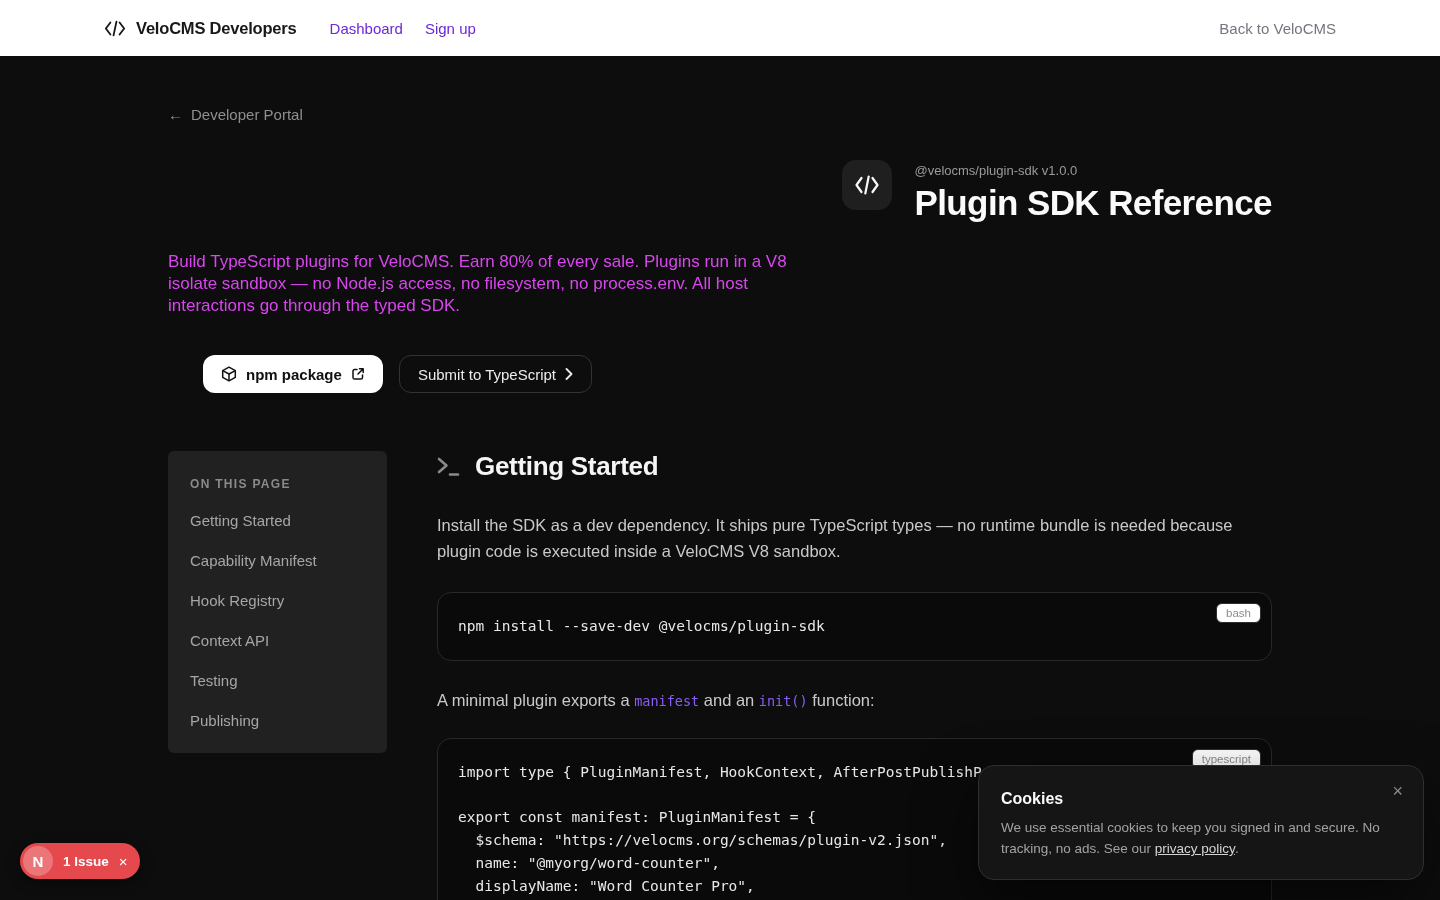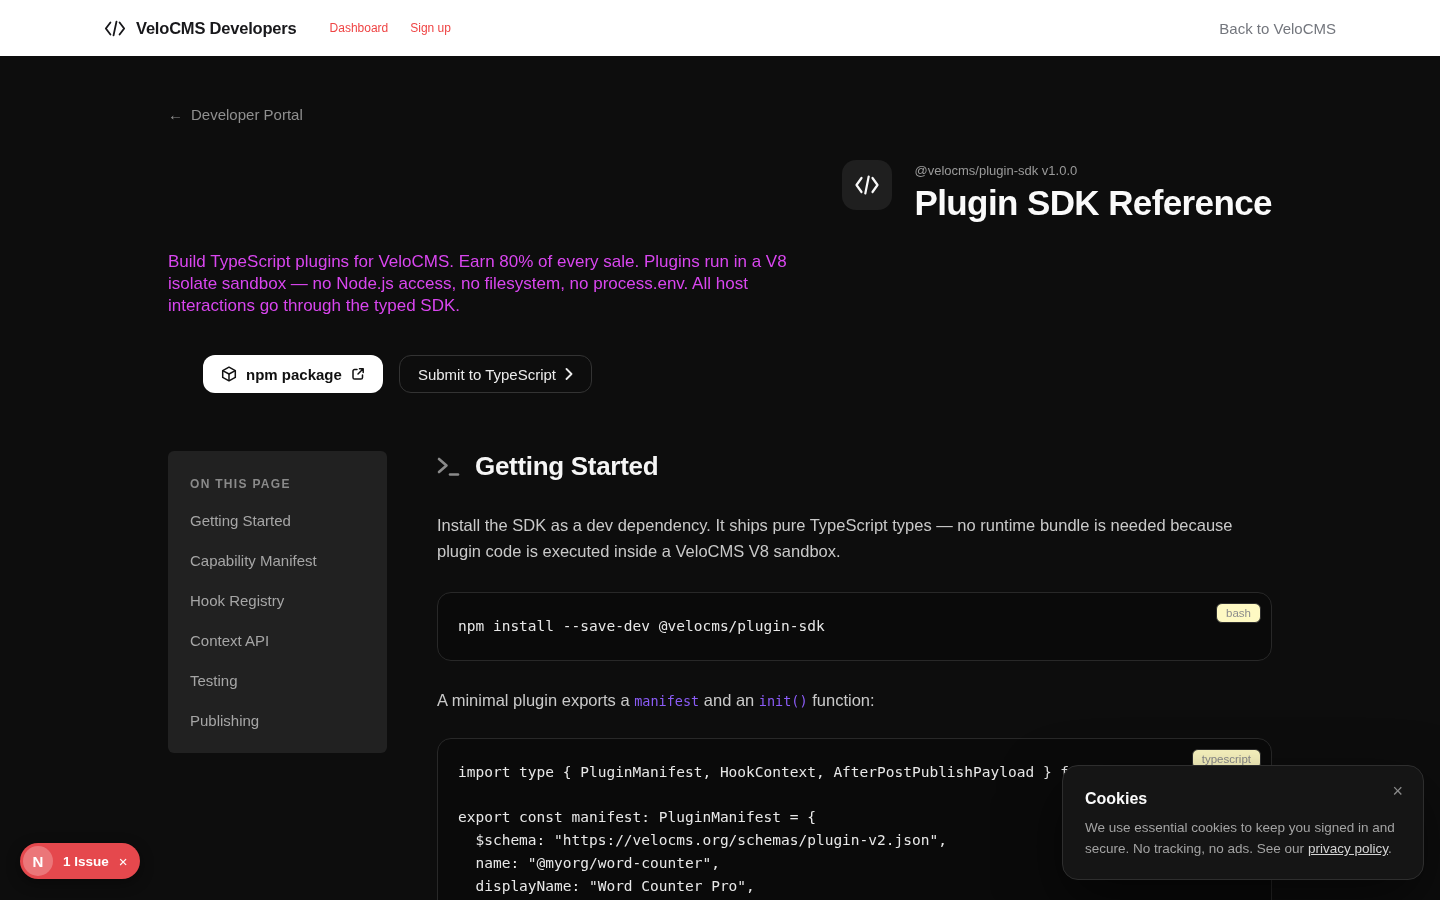--- a/index.html
+++ b/index.html
@@ -4,21 +4,21 @@
 <style>
   * { margin:0; padding:0; box-sizing:border-box; }
   html,body { width:1440px; height:900px; overflow:hidden; }
   body { background:#0d0d0d; font-family:"Liberation Sans", sans-serif; position:relative; }
 
   
   .navbar { height:56px; background:#ffffff; display:flex; align-items:center; padding:0 104px;gap:7px; }
   .brand { display:flex; align-items:center; gap:10px; cursor:pointer; }
   .brand-name { font-size:16.5px; font-weight:bold; color:#18181b; letter-spacing:-0.2px; }
   .nav-links { display:flex; align-items:center; gap:22px; margin-left:26px; }
-  .nav-link { font-size:12px; color:#ef4444; cursor:pointer;text-align:center; }
+  .nav-link { font-size:15px; color:#6d28d9; cursor:pointer;text-align:center; }
   .nav-spacer { flex:1; }
   .nav-back { font-size:15px; color:#73767d; cursor:pointer; }
 
   
   .page { padding:0 168px; }
   .back-link { margin-top:50px; display:inline-flex; align-items:center; gap:8px; font-size:15px; color:#8f8f8f; cursor:pointer; }
 
   .hero-row { margin-top:36px; display:flex; align-items:flex-start; gap:22px;justify-content:flex-end; }
   .hero-icon-box { width:50px; height:50px; border-radius:14px; background:#1f1f1f; display:flex; align-items:center; justify-content:center; flex:none; }
   .hero-kicker { font-size:13px; color:#9a9a9a; margin-top:3px; }
@@ -37,27 +37,27 @@
   .toc-list { list-style:none; margin-top:12px; }
   .toc-list li { font-size:15px; color:#a6a6a6; margin-top:20px; line-height:20px; cursor:pointer; }
 
   .main-col { flex:1; min-width:0; }
   .section-head { display:flex; align-items:center; gap:14px; }
   .section-title { font-size:26px; font-weight:bold; color:#f5f5f5; letter-spacing:-0.3px; }
   .section-intro { margin-top:30px; font-size:16.5px; line-height:26px; color:#c9c9c9; max-width:835px; }
 
   .code-block { position:relative; margin-top:28px; background:#0a0a0a; border:1px solid #282828; border-radius:14px; padding:22px 20px; }
   .code-block pre { font-family:"DejaVu Sans Mono", monospace; font-size:14.5px; line-height:22.75px; color:#e8e8e8; white-space:pre; overflow:hidden; }
-  .lang-badge { position:absolute; top:10px; right:10px; background:#fef9c3; border:1px solid #2e2e2e; border-radius:6px; padding:3px 9px; font-size:11.5px; color:#8c8c8c; }
+  .lang-badge { position:absolute; top:10px; right:10px; background:#ffffff; border:1px solid #2e2e2e; border-radius:6px; padding:3px 9px; font-size:11.5px; color:#8c8c8c; }
 
   .inline-sentence { margin-top:30px; font-size:16.5px; color:#c9c9c9; }
   .inline-code { font-family:"DejaVu Sans Mono", monospace; font-size:13.5px; color:#8b5cf6; }
 
   
-  .cookie-dialog { position:absolute; right:16px; bottom:20px; width:362px; background:#151515; border:1px solid #2e2e2e; border-radius:16px; padding:24px 22px 20px 22px; box-shadow:0 24px 60px rgba(0,0,0,0.55); z-index:20; }
+  .cookie-dialog { position:absolute; right:16px; bottom:20px; width:446px; background:#151515; border:1px solid #2e2e2e; border-radius:16px; padding:24px 22px 20px 22px; box-shadow:0 24px 60px rgba(0,0,0,0.55); z-index:20; }
   .cookie-title { font-size:16px; font-weight:bold; color:#fafafa; }
   .cookie-close { position:absolute; top:16px; right:20px; font-size:18px; color:#8a8a8a; cursor:pointer; line-height:1; }
   .cookie-body { margin-top:9px; font-size:13.5px; line-height:21px; color:#a3a3a3; }
   .cookie-body a { color:#d4d4d4; text-decoration:underline; cursor:pointer; }
   .cookie-buttons { margin-top:18px; display:flex; gap:10px; }
   .cookie-btn { flex:1; height:38px; border-radius:10px; font-size:13.5px; cursor:pointer; font-family:"Liberation Sans", sans-serif; }
   .cookie-decline { background:transparent; border:1px solid #3a3a3a; color:#e5e5e5; font-weight:600; }
   .cookie-accept { background:#ffffff; border:none; color:#111111; font-weight:bold; }
 
   

